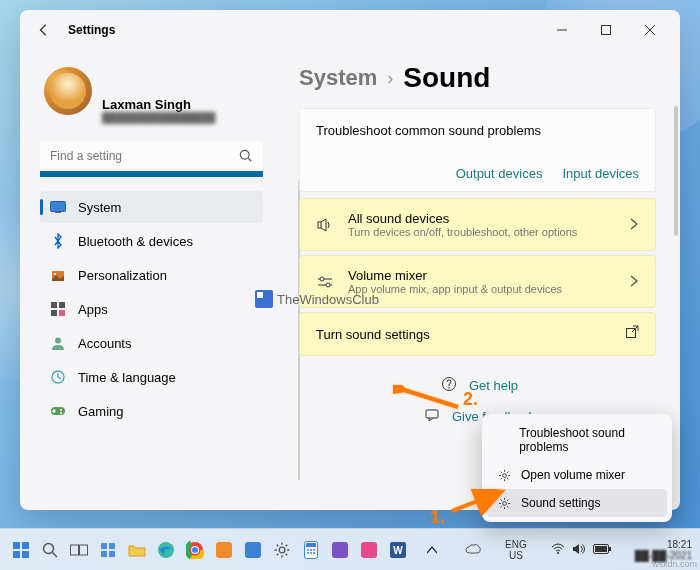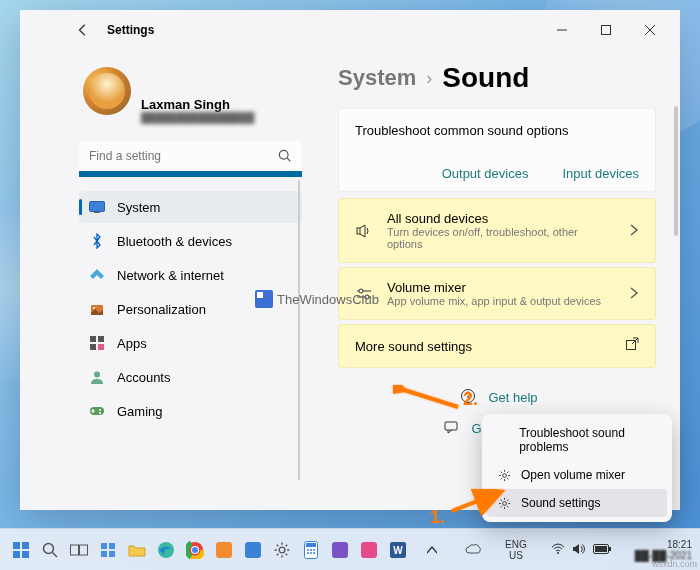--- a/index.html
+++ b/index.html
@@ -1,20 +1,20 @@
 <!DOCTYPE html>
 <html><head>
   <meta charset="utf-8">
   <style>
     * { margin: 0; padding: 0; box-sizing: border-box; font-family: 'Segoe UI', sans-serif; }
     body { width: 700px; height: 570px; background: linear-gradient(135deg, #a8d8f0 0%, #7ab8e8 40%, #4a90d8 100%); position: relative; overflow: hidden; }
     .bg-blob { position: absolute; border-radius: 50%; background: radial-gradient(circle, rgba(255,255,255,0.3), rgba(120,180,240,0.5)); }
     .blob1 { width: 200px; height: 200px; top: -60px; right: -40px; }
     .blob2 { width: 180px; height: 180px; top: 200px; left: -70px; }
-    .window { position: absolute; top: 10px; left: 20px; right: 20px; height: 500px; background: #f5f5f7; border-radius: 0; box-shadow: 0 10px 40px rgba(0,0,0,0.2); display: flex; flex-direction: column; overflow: hidden; padding-left: 39px; }
+    .window { position: absolute; top: 10px; left: 20px; right: 20px; height: 500px; background: #f5f5f7; border-radius: 8px; box-shadow: 0 10px 40px rgba(0,0,0,0.2); display: flex; flex-direction: column; overflow: hidden; }
     .titlebar { height: 40px; display: flex; align-items: center; padding: 0 8px; }
     .back-btn { width: 32px; height: 32px; display: flex; align-items: center; justify-content: center; cursor: pointer; border-radius: 4px; }
     .title { margin-left: 8px; font-size: 12px; font-weight: 600; }
     .win-controls { margin-left: auto; display: flex; gap: 0; }
     .win-btn { width: 44px; height: 30px; display: flex; align-items: center; justify-content: center; cursor: pointer; color: #333; }
     .body { flex: 1; display: flex; overflow: hidden; }
     .sidebar { width: 255px; padding: 0 12px 12px 20px; display: flex; flex-direction: column; overflow-y: auto; }
     .profile { display: flex; align-items: center; gap: 10px; padding: 8px 4px 12px; }
     .avatar { width: 48px; height: 48px; border-radius: 50%; background: radial-gradient(circle at 30% 30%, #f4c460, #d88830 40%, #8b5a2b); position: relative; overflow: hidden; }
     .avatar::after { content: ''; position: absolute; inset: 6px; border-radius: 50%; background: radial-gradient(circle at 50% 30%, #fff2d0, #e6a040 60%); }
@@ -30,21 +30,21 @@
     .nav-item.selected::before { content: ''; position: absolute; left: 0; top: 8px; bottom: 8px; width: 3px; background: #0067c0; border-radius: 2px; }
     .nav-icon { width: 16px; height: 16px; display: flex; align-items: center; justify-content: center; font-size: 14px; }
     .content { flex: 1; padding: 12px 24px; overflow-y: auto; position: relative; }
     .breadcrumb { display: flex; align-items: center; gap: 10px; margin-bottom: 14px; }
     .crumb-parent { font-size: 22px; font-weight: 600; color: #777; }
     .crumb-sep { font-size: 18px; color: #999; }
     .crumb-current { font-size: 28px; font-weight: 600; }
     .card { background: #fcfcfd; border: 1px solid rgba(0,0,0,0.06); border-radius: 4px; padding: 14px 16px; margin-bottom: 6px; }
     .card-troubleshoot { padding-bottom: 10px; }
     .card-title { font-size: 13px; }
-    .card-links { display: flex; justify-content: flex-end; gap: 34px; margin-top: 28px; }
+    .card-links { display: flex; justify-content: flex-end; gap: 20px; margin-top: 28px; }
     .card-link { color: #1a7a7a; font-size: 13px; cursor: pointer; }
     .row-card { display: flex; align-items: center; gap: 14px; padding: 12px 16px; background: #fef9c3; border: 1px solid rgba(0,0,0,0.06); border-radius: 4px; margin-bottom: 4px; cursor: pointer; }
     .row-icon { width: 18px; height: 18px; color: #333; display: flex; align-items: center; justify-content: center; }
     .row-text { flex: 1; }
     .row-title { font-size: 13px; }
     .row-sub { font-size: 11px; color: #777; }
     .row-chev { color: #555; }
     .ext-icon { color: #333; }
     .help-links { margin-top: 20px; display: flex; flex-direction: column; gap: 12px; padding-left: 4px; align-items: center; }
     .help-link { display: flex; align-items: center; gap: 12px; font-size: 13px; color: #1a7a7a; cursor: pointer; }
@@ -135,28 +135,20 @@
         <div class="nav-item">
             <span class="nav-icon">
               <svg width="12" height="16" viewBox="0 0 12 16">
                 <path d="M3 4 L9 12 L6 15 L6 1 L9 4 L3 12" stroke="#0067c0" stroke-width="1.3" fill="none"></path>
               </svg>
             </span>
             <span>Bluetooth &amp; devices</span>
           </div>
         <div class="nav-item">
             <span class="nav-icon">
-              <svg width="16" height="14" viewBox="0 0 16 14">
-                <path d="M8 1 L15 8 L12 11 L8 7 L4 11 L1 8 Z" fill="#4aa8e0"></path>
-              </svg>
-            </span>
-            <span>Network &amp; internet</span>
-          </div>
-        <div class="nav-item">
-            <span class="nav-icon">
               <svg width="16" height="16">
                 <rect x="2" y="4" width="12" height="10" rx="1" fill="#d67a30"></rect>
                 <circle cx="5" cy="7" r="1" fill="#fff"></circle>
                 <path d="M2 12 L6 8 L10 12 L14 9 L14 14 L2 14 Z" fill="#8a5020"></path>
               </svg>
             </span>
             <span>Personalization</span>
           </div>
         <div class="nav-item">
             <span class="nav-icon">
@@ -170,20 +162,29 @@
             <span>Apps</span>
           </div>
         <div class="nav-item">
             <span class="nav-icon">
               <svg width="14" height="14">
                 <circle cx="7" cy="4.5" r="3" fill="#6a8"></circle>
                 <path d="M1 14 Q1 9 7 9 Q13 9 13 14 Z" fill="#6a8"></path>
               </svg>
             </span>
             <span>Accounts</span>
+          </div>
+        <div class="nav-item">
+            <span class="nav-icon">
+              <svg width="14" height="14">
+                <circle cx="7" cy="7" r="6" stroke="#4aa" fill="none" stroke-width="1.3"></circle>
+                <path d="M7 3 L7 7 L10 9" stroke="#4aa" fill="none" stroke-width="1.3"></path>
+              </svg>
+            </span>
+            <span>Time &amp; language</span>
           </div>
         <div class="nav-item">
             <span class="nav-icon">
               <svg width="16" height="12">
                 <rect x="1" y="2" width="14" height="8" rx="4" fill="#5a9a5a"></rect>
                 <circle cx="11" cy="5" r="1" fill="#fff"></circle>
                 <circle cx="11" cy="8" r="1" fill="#fff"></circle>
                 <path d="M4 4 L4 8 M2 6 L6 6" stroke="#fff" stroke-width="1.2"></path>
               </svg>
             </span>
@@ -196,21 +197,21 @@
 
     <div class="content">
       <div class="cscroll"></div>
       <div class="breadcrumb">
         <span class="crumb-parent">System</span>
         <span class="crumb-sep">›</span>
         <span class="crumb-current">Sound</span>
       </div>
 
       <div class="card card-troubleshoot">
-        <div class="card-title">Troubleshoot common sound options</div>
+        <div class="card-title">Troubleshoot common sound problems</div>
         <div class="card-links">
           <span class="card-link">Output devices</span>
           <span class="card-link">Input devices</span>
         </div>
       </div>
 
       <div class="row-card">
         <span class="row-icon">
             <svg width="16" height="16" viewBox="0 0 16 16">
               <rect x="1" y="5" width="3" height="6" fill="none" stroke="#333"></rect>
@@ -240,21 +241,21 @@
           <div class="row-title">Volume mixer</div>
           <div class="row-sub">App volume mix, app input &amp; output devices</div>
         </div>
         <span class="row-chev"><svg width="10" height="12">
               <path d="M2 1 L8 6 L2 11" stroke="#555" fill="none" stroke-width="1.4"></path>
             </svg></span>
       </div>
 
       <div class="row-card">
         <div class="row-text">
-          <div class="row-title">More sound settings</div>
+          <div class="row-title">Turn sound settings</div>
         </div>
         <span class="ext-icon"><svg width="14" height="14" viewBox="0 0 14 14">
               <rect x="1.5" y="3.5" width="9" height="9" stroke="#333" fill="none"></rect>
               <path d="M8 1 L13 1 L13 6 M13 1 L7 7" stroke="#333" fill="none"></path>
             </svg></span>
       </div>
 
       <div class="help-links">
         <div class="help-link">
           <span class="ico"><svg width="16" height="16">

